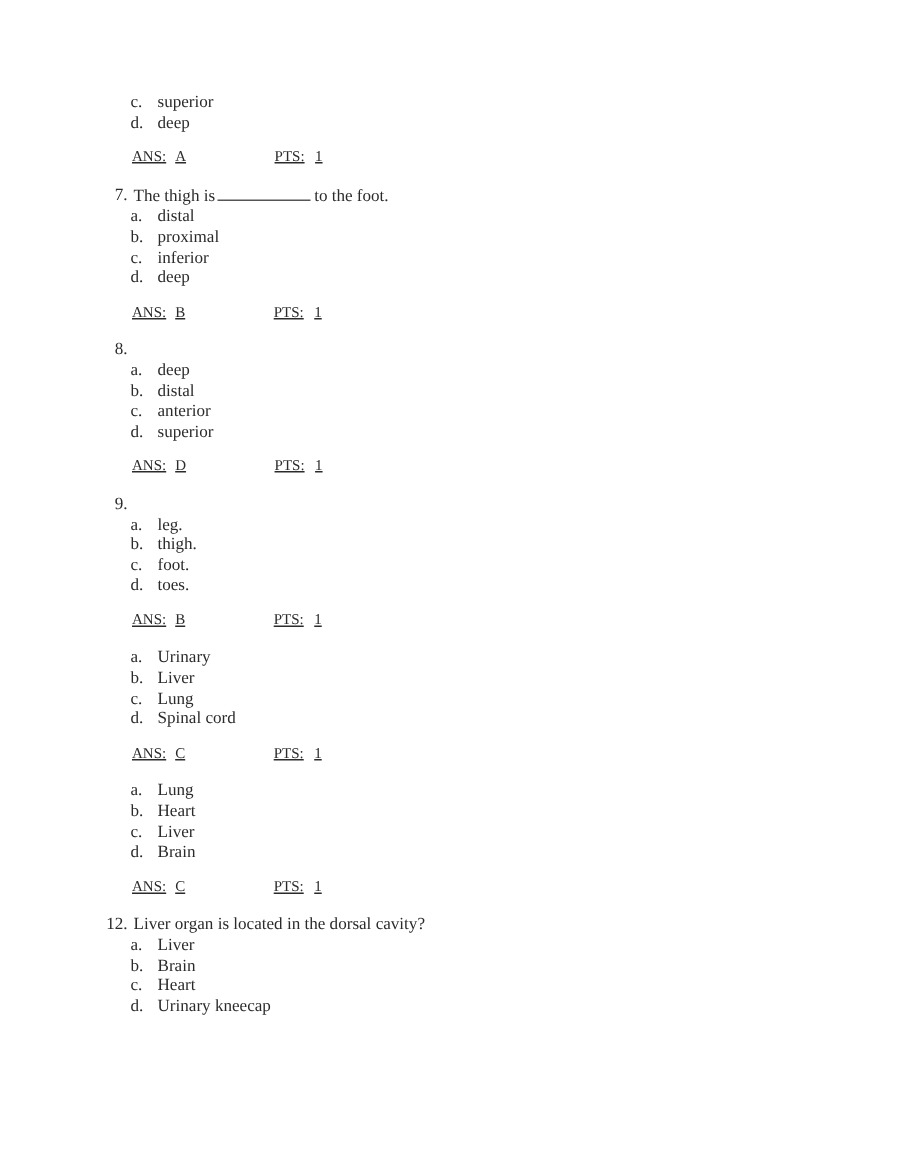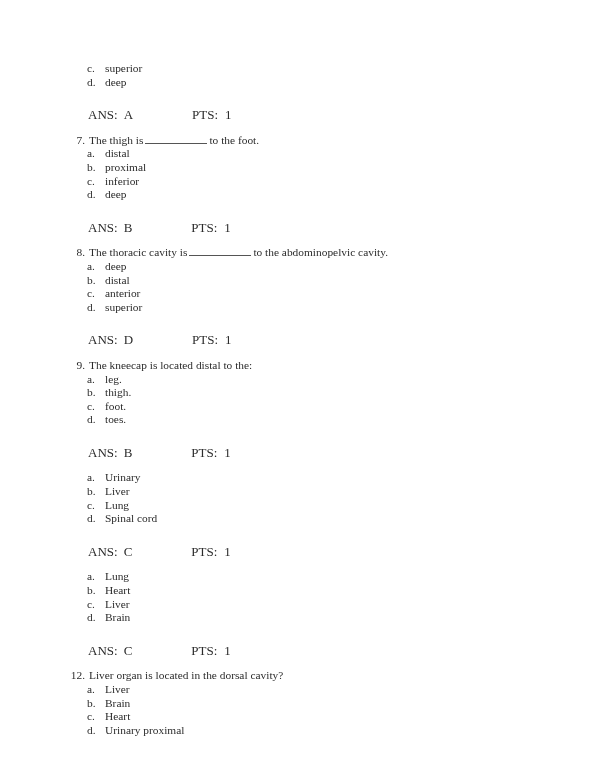--- a/index.html
+++ b/index.html
@@ -88,24 +88,25 @@
     text-align: left;
   }
   .otext {
     margin-left: 5px;
   }
 
   
   .ansline {
     display: flex;
     align-items: flex-start;
-    font-size: 13px;
+    font-size: 10px;
     line-height: 13.6px;
     white-space: nowrap;
-    margin-top: 19px;
+    margin-top: 9px;
+    text-decoration: underline;
   }
   .ans-key {
     margin-left: 88px;
   }
   .ans-val {
     margin-left: 6px;
   }
   .pts-key {
     margin-left: 59px;
   }
@@ -174,21 +175,20 @@
         <span class="pts-key">PTS:</span>
         <span class="pts-val">1</span>
       </div>
     </div>
 
     <div class="gap"></div>
 
     <div class="qblock">
       <div class="qline">
         <span class="qnum">8.</span>
-        <span class="qtext"><span>The thoracic cavity is</span><span class="blank w1"></span><span>to the abdominopelvic cavity.</span></span>
       </div>
       <ul class="options">
         <li class="option">
           <span class="olabel">a.</span>
           <span class="otext">deep</span>
         </li>
         <li class="option">
           <span class="olabel">b.</span>
           <span class="otext">distal</span>
         </li>
@@ -207,21 +207,20 @@
         <span class="pts-key">PTS:</span>
         <span class="pts-val">1</span>
       </div>
     </div>
 
     <div class="gap"></div>
 
     <div class="qblock">
       <div class="qline">
         <span class="qnum">9.</span>
-        <span class="qtext">The kneecap is located distal to the:</span>
       </div>
       <ul class="options">
         <li class="option">
           <span class="olabel">a.</span>
           <span class="otext">leg.</span>
         </li>
         <li class="option">
           <span class="olabel">b.</span>
           <span class="otext">thigh.</span>
         </li>
@@ -315,19 +314,19 @@
         <li class="option">
           <span class="olabel">b.</span>
           <span class="otext">Brain</span>
         </li>
         <li class="option">
           <span class="olabel">c.</span>
           <span class="otext">Heart</span>
         </li>
         <li class="option">
           <span class="olabel">d.</span>
-          <span class="otext">Urinary proximal</span>
+          <span class="otext">Urinary kneecap</span>
         </li>
       </ul>
     </div>
 
   </div>
 </div>
 
 </body></html>

